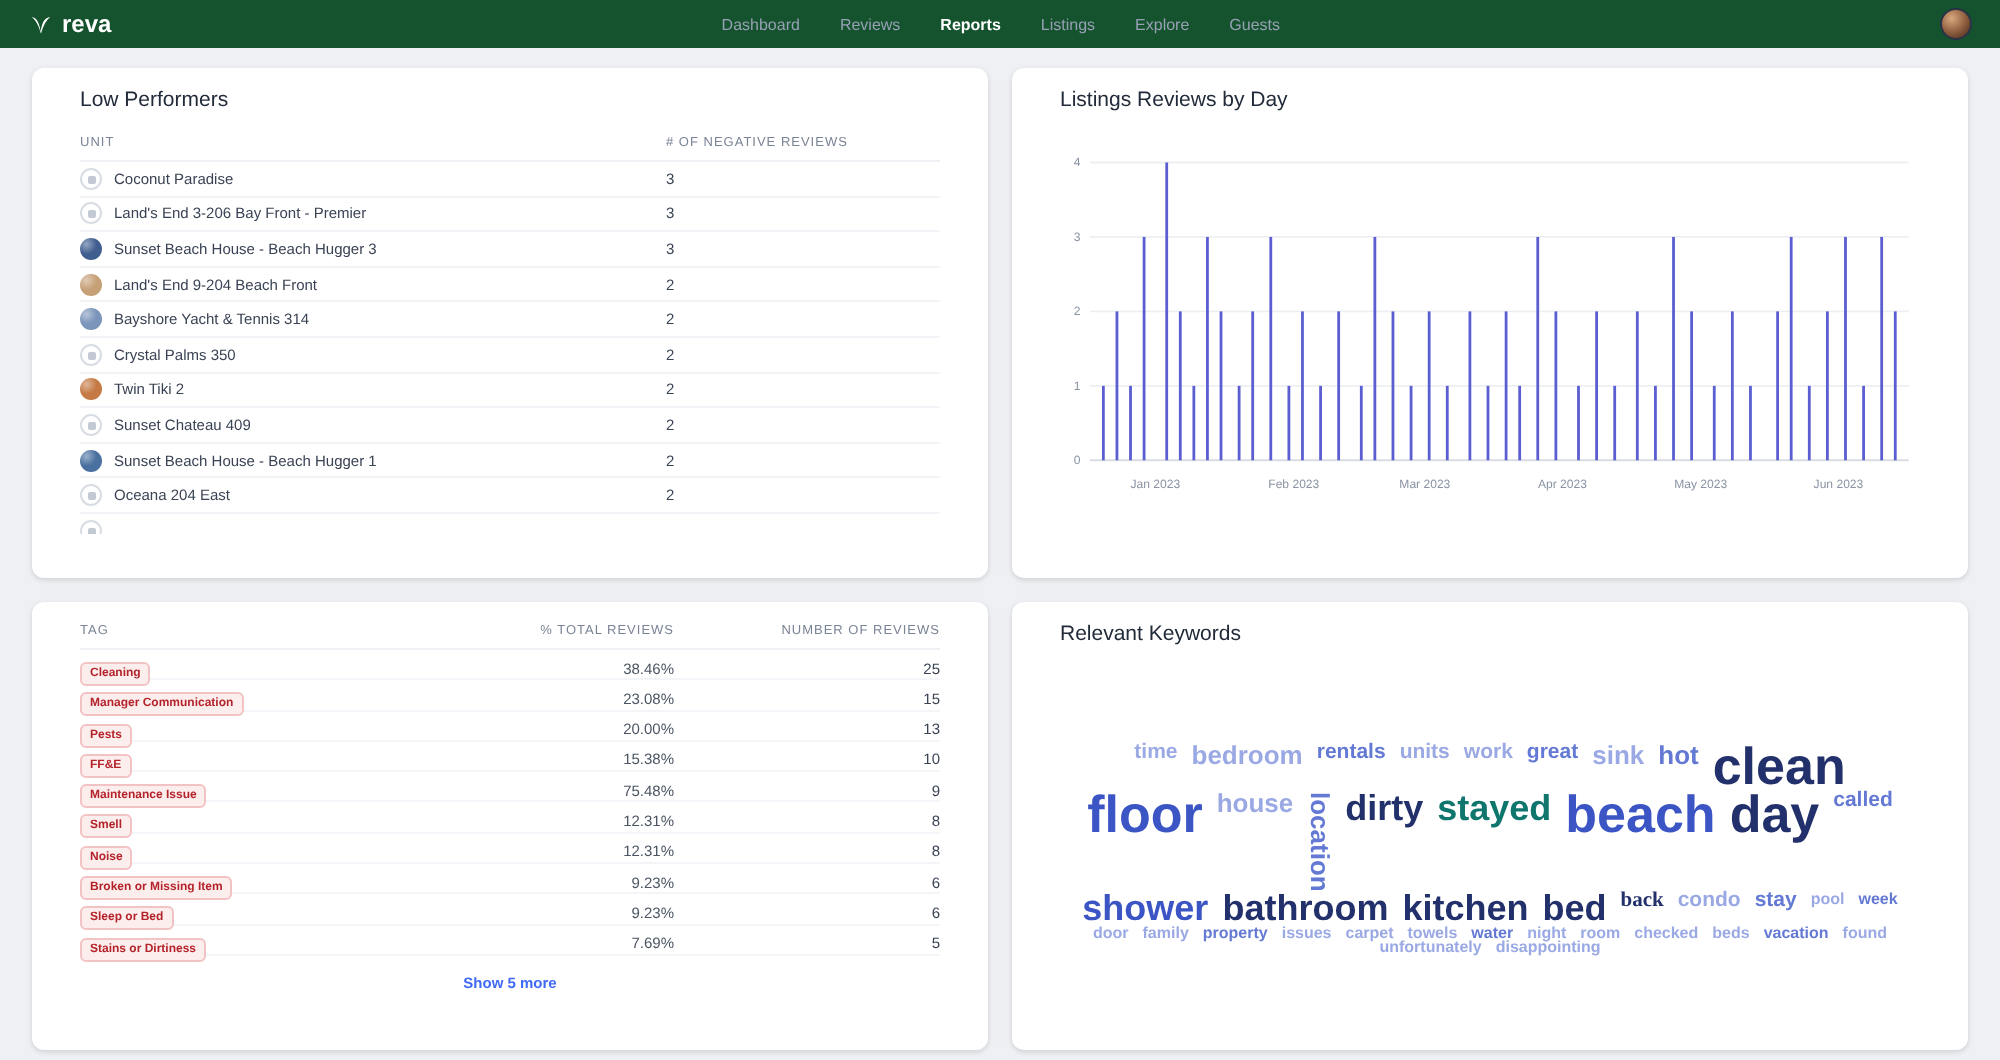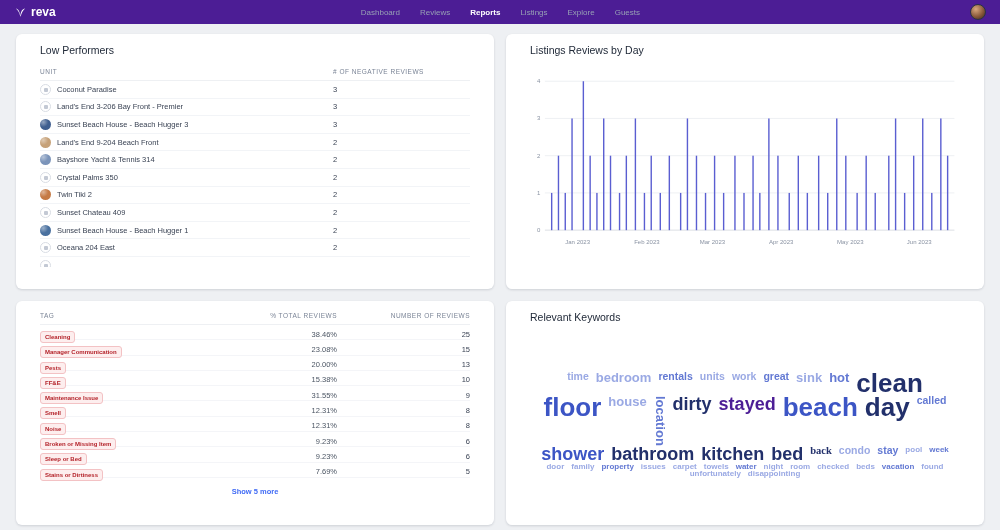--- a/index.html
+++ b/index.html
@@ -5,21 +5,21 @@
   * { box-sizing: border-box; }
   html,body { margin:0; padding:0; }
   body {
     width:1000px; height:530px; overflow:hidden;
     background:#eef0f3;
     font-family:"Liberation Sans", sans-serif;
     -webkit-font-smoothing:antialiased;
   }
   
   .topnav {
-    height:24px; background:#4c1d95; display:flex; align-items:center;
+    height:24px; background:#14532d; display:flex; align-items:center;
     padding:0 14px;
   }
   .brand { display:flex; align-items:center; gap:4px; color:#fff; font-weight:700; font-size:12px; cursor:pointer; }
   .brand svg { display:block; }
   .nav-links { display:flex; gap:20px; margin-left:auto; align-items:center; }
   .nav-link { color:#97a0b5; font-size:8px; cursor:pointer; white-space:nowrap; }
   .nav-link.active { color:#ffffff; font-weight:700; }
   .nav-avatar {
     width:16px; height:16px; border-radius:50%; margin-left:330px; cursor:pointer;
     background: radial-gradient(circle at 35% 30%, #d9a87e 0%, #8a5a3b 55%, #3a271b 100%);
@@ -286,21 +286,21 @@
             <span class="tag-pct">20.00%</span>
             <span class="tag-count">13</span>
           </div>
           <div class="tag-row">
             <div><span class="tag-chip" style="color: rgb(180, 35, 42); background: rgb(253, 238, 238); border: 1px solid rgb(243, 194, 196);">FF&amp;E</span></div>
             <span class="tag-pct">15.38%</span>
             <span class="tag-count">10</span>
           </div>
           <div class="tag-row">
             <div><span class="tag-chip" style="color: rgb(180, 35, 42); background: rgb(253, 238, 238); border: 1px solid rgb(243, 194, 196);">Maintenance Issue</span></div>
-            <span class="tag-pct">31.55%</span>
+            <span class="tag-pct">75.48%</span>
             <span class="tag-count">9</span>
           </div>
           <div class="tag-row">
             <div><span class="tag-chip" style="color: rgb(180, 35, 42); background: rgb(253, 238, 238); border: 1px solid rgb(243, 194, 196);">Smell</span></div>
             <span class="tag-pct">12.31%</span>
             <span class="tag-count">8</span>
           </div>
           <div class="tag-row">
             <div><span class="tag-chip" style="color: rgb(180, 35, 42); background: rgb(253, 238, 238); border: 1px solid rgb(243, 194, 196);">Noise</span></div>
             <span class="tag-pct">12.31%</span>
@@ -334,21 +334,21 @@
           <span class="cloud-word" style="font-size: 10.5px; color: rgb(154, 169, 228);">units</span>
           <span class="cloud-word" style="font-size: 10.5px; color: rgb(154, 169, 228);">work</span>
           <span class="cloud-word" style="font-size: 10.5px; color: rgb(99, 121, 211);">great</span>
           <span class="cloud-word" style="font-size: 13px; color: rgb(154, 169, 228);">sink</span>
           <span class="cloud-word" style="font-size: 13px; color: rgb(99, 121, 211);">hot</span>
           <span class="cloud-word" style="font-size: 26px; color: rgb(34, 48, 107);">clean</span>
           <span class="cloud-word" style="font-size: 26px; color: rgb(60, 85, 197);">floor</span>
           <span class="cloud-word" style="font-size: 13px; color: rgb(154, 169, 228);">house</span>
           <span class="cloud-word vert" style="font-size: 13px; color: rgb(99, 121, 211);">location</span>
           <span class="cloud-word" style="font-size: 18px; color: rgb(34, 48, 107);">dirty</span>
-          <span class="cloud-word" style="font-size: 18px; color: #4c1d95;">stayed</span>
+          <span class="cloud-word" style="font-size: 18px; color: #0f766e;">stayed</span>
           <span class="cloud-word" style="font-size: 26px; color: rgb(60, 85, 197);">beach</span>
           <span class="cloud-word" style="font-size: 26px; color: rgb(34, 48, 107);">day</span>
           <span class="cloud-word" style="font-size: 10.5px; color: rgb(99, 121, 211);">called</span>
           <span class="cloud-word" style="font-size: 18px; color: rgb(60, 85, 197);">shower</span>
           <span class="cloud-word" style="font-size: 18px; color: rgb(34, 48, 107);">bathroom</span>
           <span class="cloud-word" style="font-size: 18px; color: rgb(34, 48, 107);">kitchen</span>
           <span class="cloud-word" style="font-size: 18px; color: rgb(34, 48, 107);">bed</span>
           <span class="cloud-word" style="font-size: 10.5px; color: rgb(34, 48, 107); font-family: Liberation Serif, serif;">back</span>
           <span class="cloud-word" style="font-size: 10.5px; color: rgb(154, 169, 228);">condo</span>
           <span class="cloud-word" style="font-size: 10.5px; color: rgb(99, 121, 211);">stay</span>

